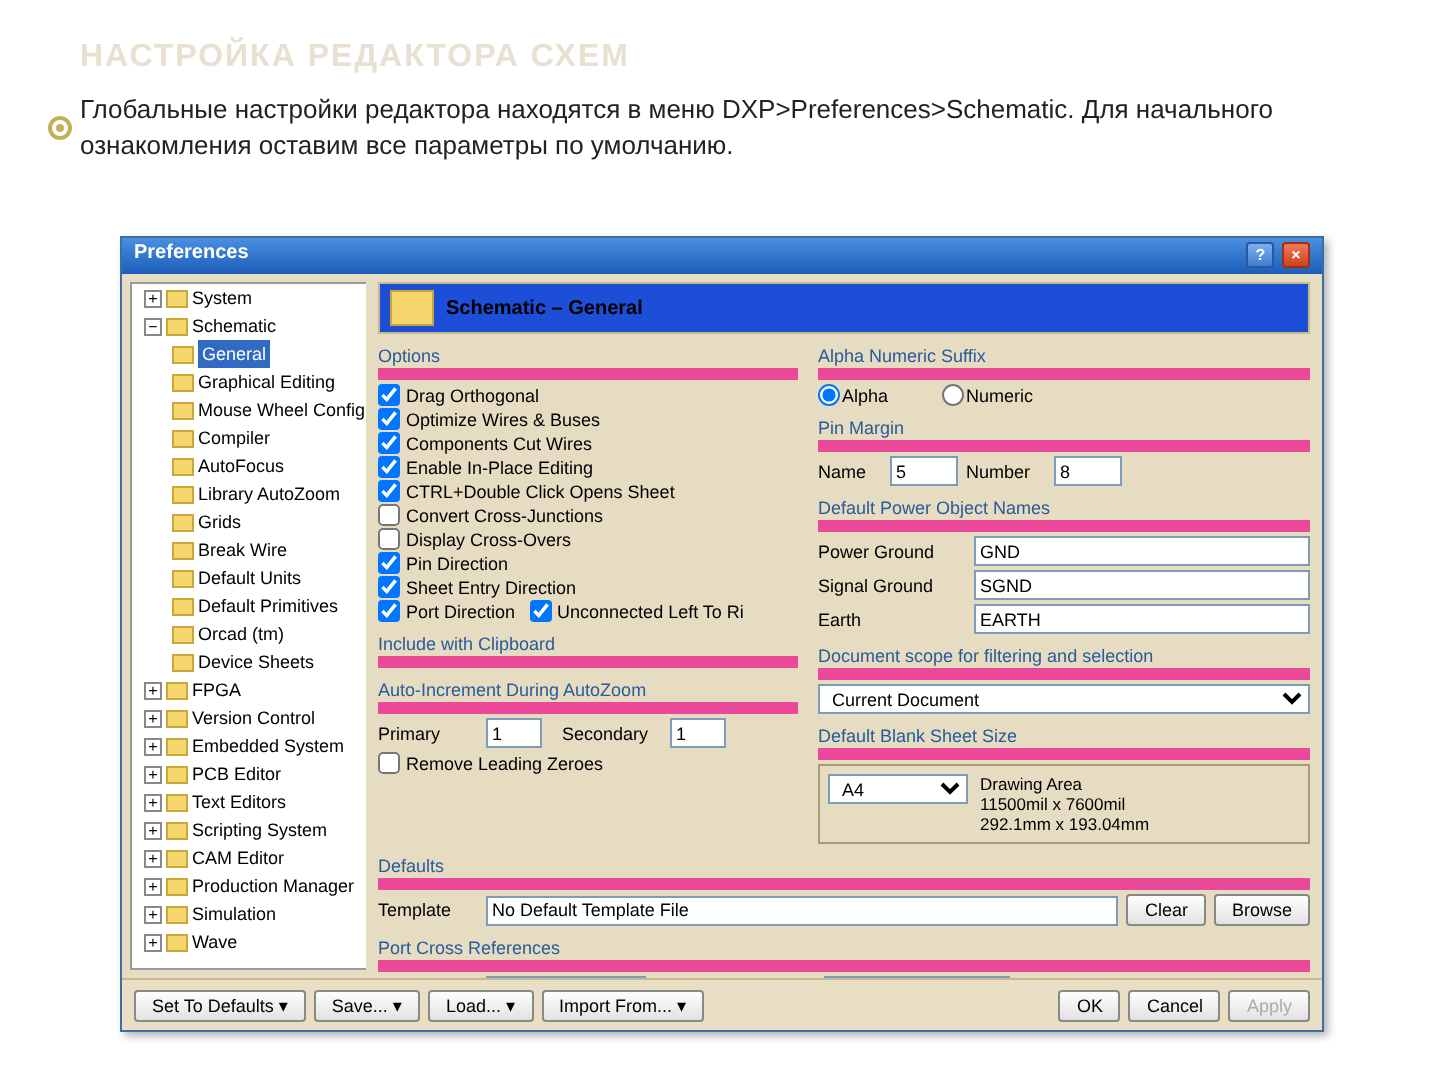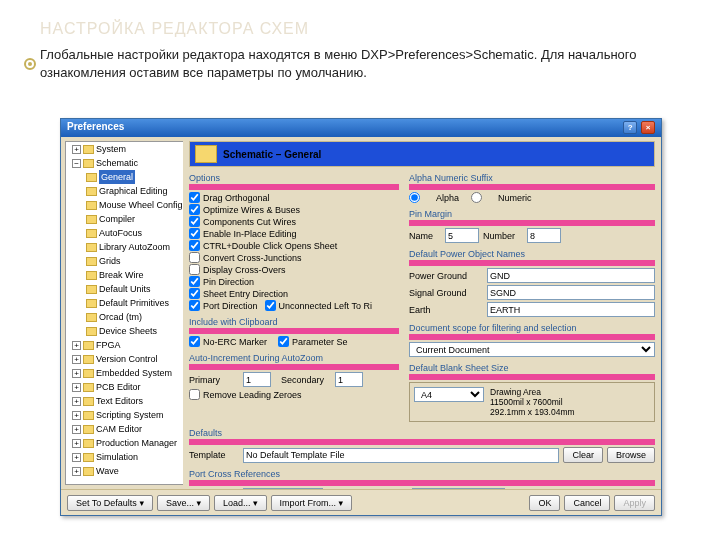--- a/index.html
+++ b/index.html
@@ -1,17 +1,17 @@
 <!DOCTYPE html>
 <html><head>
 <meta charset="utf-8">
 <style>
   * { box-sizing: border-box; margin: 0; padding: 0; }
   body { font-family: Arial, sans-serif; font-size: 10px; background: #fff; width: 720px; height: 540px; position: relative; }
-  .slide-title { color: #e8e0d0; font-size: 16px; font-weight: normal; padding: 20px 0 8px 40px; letter-spacing: 1px; }
+  .slide-title { color: #e8e0d0; font-size: 16px; font-weight: bold; padding: 20px 0 8px 40px; letter-spacing: 1px; }
   .slide-body { padding: 0 40px 10px 40px; font-size: 13px; line-height: 1.35; color: #222; }
   .bullet { position: absolute; left: 24px; top: 58px; width: 12px; height: 12px; border: 2px solid #c5b05a; border-radius: 50%; }
   .bullet::after { content: ''; position: absolute; left: 2px; top: 2px; width: 4px; height: 4px; background: #c5b05a; border-radius: 50%; }
   .window { position: absolute; left: 60px; top: 118px; width: 602px; height: 398px; border: 1px solid #3b6ea5; background: #e5dcc2; box-shadow: 2px 2px 4px rgba(0,0,0,0.3); }
   .titlebar { height: 18px; background: linear-gradient(to bottom, #4a8fe0, #1b5db8); color: #fff; font-size: 10px; font-weight: bold; padding: 2px 6px; display: flex; justify-content: space-between; align-items: flex-start; }
   .titlebar-btns span { display: inline-block; width: 14px; height: 13px; background: linear-gradient(to bottom,#7db0f0,#3e7dd0); border: 1px solid #2a5a9a; font-size: 8px; text-align: center; line-height: 12px; color: #fff; margin-left: 1px; border-radius: 2px; }
   .titlebar-btns .close { background: linear-gradient(to bottom,#f07a5a,#d04020); border-color:#a03010; }
   .win-body { display: flex; height: calc(100% - 44px); }
   .tree { width: 118px; background: #fff; border: 1px solid #999; border-right: none; margin: 4px 0 4px 4px; overflow: hidden; font-size: 9px; line-height: 14px; }
   .tree ul { list-style: none; padding-left: 6px; }
@@ -23,21 +23,21 @@
   .crumb { background: #1d4ed8; border: 1px solid #c8ba8e; padding: 3px 5px; font-size: 10px; font-weight: bold; margin-bottom: 4px; display: flex; align-items: center; gap: 6px; }
   .crumb-ico { width: 22px; height: 18px; background: #f6d76e; border: 1px solid #c9a739; }
   .cols { display: flex; gap: 10px; }
   .colL { width: 210px; } .colR { flex: 1; }
   .group-title { color: #2a5a9a; font-size: 9px; padding: 2px 0 1px 0; border-bottom: 6px solid #ec4899; margin-bottom: 2px; }
   .chk { display: flex; align-items: center; gap: 3px; font-size: 9px; margin: 1px 0; }
   .chk input { width: 11px; height: 11px; }
   .row { display: flex; align-items: center; gap: 4px; font-size: 9px; margin: 2px 0; }
   .row label { min-width: 50px; }
   input[type=text], select { font-size: 9px; border: 1px solid #7f9db9; background: #fff; padding: 1px 2px; height: 15px; }
-  .radio { display: inline-flex; align-items: center; gap: 16px; font-size: 9px; margin-right: 8px; }
+  .radio { display: inline-flex; align-items: center; gap: 1px; font-size: 9px; margin-right: 8px; }
   .radio input { width: 11px; height: 11px; }
   .footer { position: absolute; bottom: 0; left: 0; right: 0; height: 26px; background: #e8dfc5; border-top: 1px solid #c8ba8e; display: flex; align-items: center; padding: 0 6px; gap: 4px; }
   .btn { background: linear-gradient(to bottom,#fefefe,#e2e2e2); border: 1px solid #888; font-size: 9px; padding: 2px 8px; border-radius: 2px; cursor: pointer; }
   .btn.disabled { color: #aaa; }
   .sheet-box { border: 1px solid #a89c78; padding: 4px; font-size: 8.5px; display: flex; gap: 6px; }
 </style>
 </head>
 <body>
 
 <div class="slide-title">НАСТРОЙКА РЕДАКТОРА СХЕМ</div>
@@ -214,26 +214,20 @@
               <span>Sheet Entry Direction</span>
             </label>
           <div class="chk">
             <input type="checkbox" checked="" style="">
               <span>Port Direction</span>
             <input type="checkbox" checked="" style="margin-left: 4px;">
               <span>Unconnected Left To Ri</span>
           </div>
 
           <div class="group-title" style="margin-top:4px">Include with Clipboard</div>
-          <div class="chk">
-            <input type="checkbox" checked="" style="">
-              <span>No-ERC Marker</span>
-            <input type="checkbox" checked="" style="margin-left: 8px;">
-              <span>Parameter Se</span>
-          </div>
 
           <div class="group-title" style="margin-top:4px">Auto-Increment During AutoZoom</div>
           <div class="row">
             <label>Primary</label>
             <input type="text" style="width: 28px;" value="1">
             <label style="margin-left:6px">Secondary</label>
             <input type="text" style="width: 28px;" value="1">
           </div>
           <label class="chk">
               <input type="checkbox" style="">

